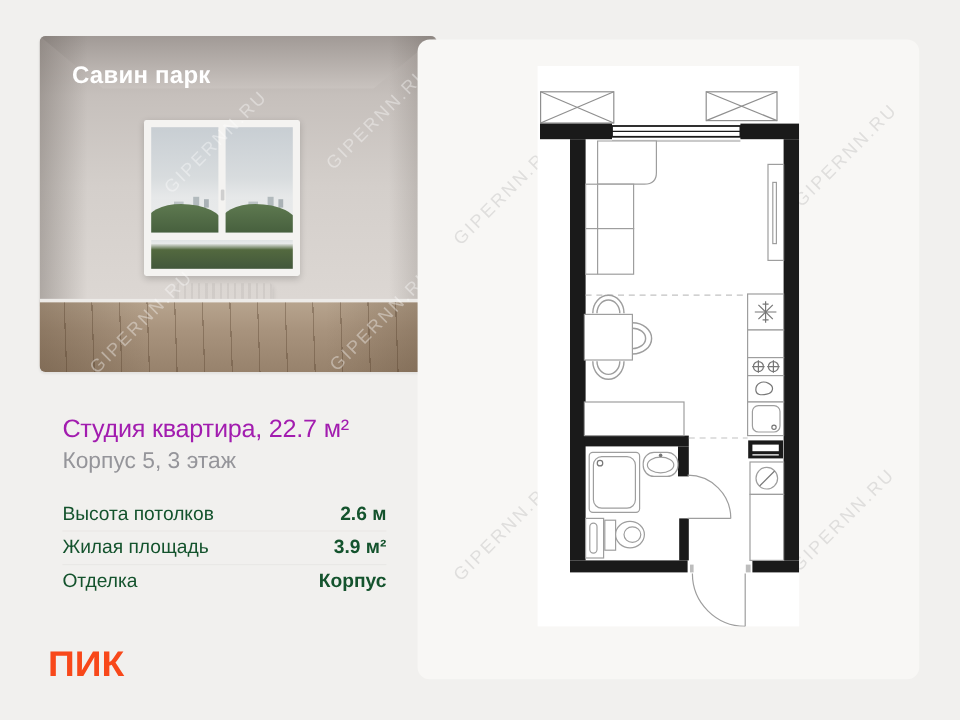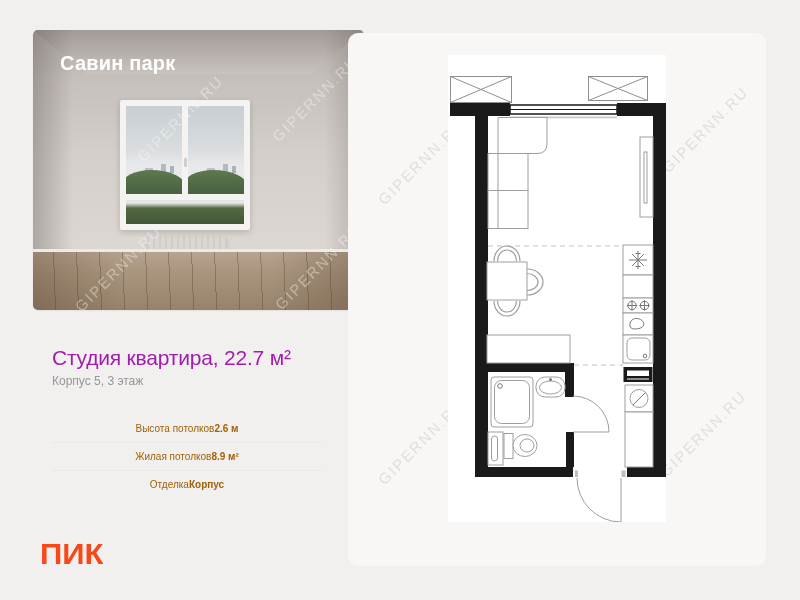--- a/index.html
+++ b/index.html
@@ -41,25 +41,25 @@
   .baseboard{position:absolute;left:0;right:0;bottom:56px;height:5px;background:#EDEBE8;
              box-shadow:0 1px 2px rgba(0,0,0,.15);}
   .project-name{position:absolute;left:27px;top:22px;color:#FFFFFF;font-size:20px;font-weight:700;letter-spacing:.2px;}
 
   .wm{position:absolute;transform:rotate(-45deg);font-size:15px;letter-spacing:2px;font-weight:500;white-space:nowrap;}
   .wm.on-photo{color:rgba(255,255,255,.38);}
   .wm.on-plan{color:rgba(125,125,125,.20);}
 
   
   .title{position:absolute;left:52px;top:346px;font-size:21px;font-weight:400;color:#a21caf;letter-spacing:-.2px;}
-  .subtitle{position:absolute;left:52px;top:374px;font-size:12px;color:#95959A;}
+  .subtitle{position:absolute;left:52px;top:374px;font-size:19px;color:#95959A;}
 
   .specs{position:absolute;left:52px;top:415px;width:270px;}
-  .spec-row{display:flex;justify-content:center;align-items:center;height:27px;
-            font-size:10px;color:#a16207;border-top:1px solid #E9E8E6;}
+  .spec-row{display:flex;justify-content:space-between;align-items:center;height:27px;
+            font-size:16px;color:#14532d;border-top:1px solid #E9E8E6;}
   .spec-row:first-child{border-top:none;}
   .spec-label{font-weight:400;}
   .spec-value{font-weight:700;text-align:right;}
 
   .logo{position:absolute;left:40px;top:536px;font-size:31px;font-weight:900;color:#F8481A;
         transform:scaleY(.96);letter-spacing:0;}
 
   
   .plan-panel{position:absolute;left:348px;top:33px;width:418px;height:533px;background:#F8F7F5;border-radius:10px;}
   .plan-canvas{position:absolute;left:100px;top:22px;width:218px;height:467px;background:#FFFFFF;}
@@ -102,22 +102,22 @@
 
   <div class="title">Студия квартира, 22.7 м²</div>
   <div class="subtitle">Корпус 5, 3 этаж</div>
 
   <div class="specs">
     <div class="spec-row">
       <span class="spec-label">Высота потолков</span>
       <span class="spec-value">2.6 м</span>
     </div>
     <div class="spec-row">
-      <span class="spec-label">Жилая потолков</span>
-      <span class="spec-value">8.9 м²</span>
+      <span class="spec-label">Жилая площадь</span>
+      <span class="spec-value">3.9 м²</span>
     </div>
     <div class="spec-row">
       <span class="spec-label">Отделка</span>
       <span class="spec-value">Корпус</span>
     </div>
   </div>
 
   <div class="logo">ПИК</div>
 
   <div class="plan-panel">

